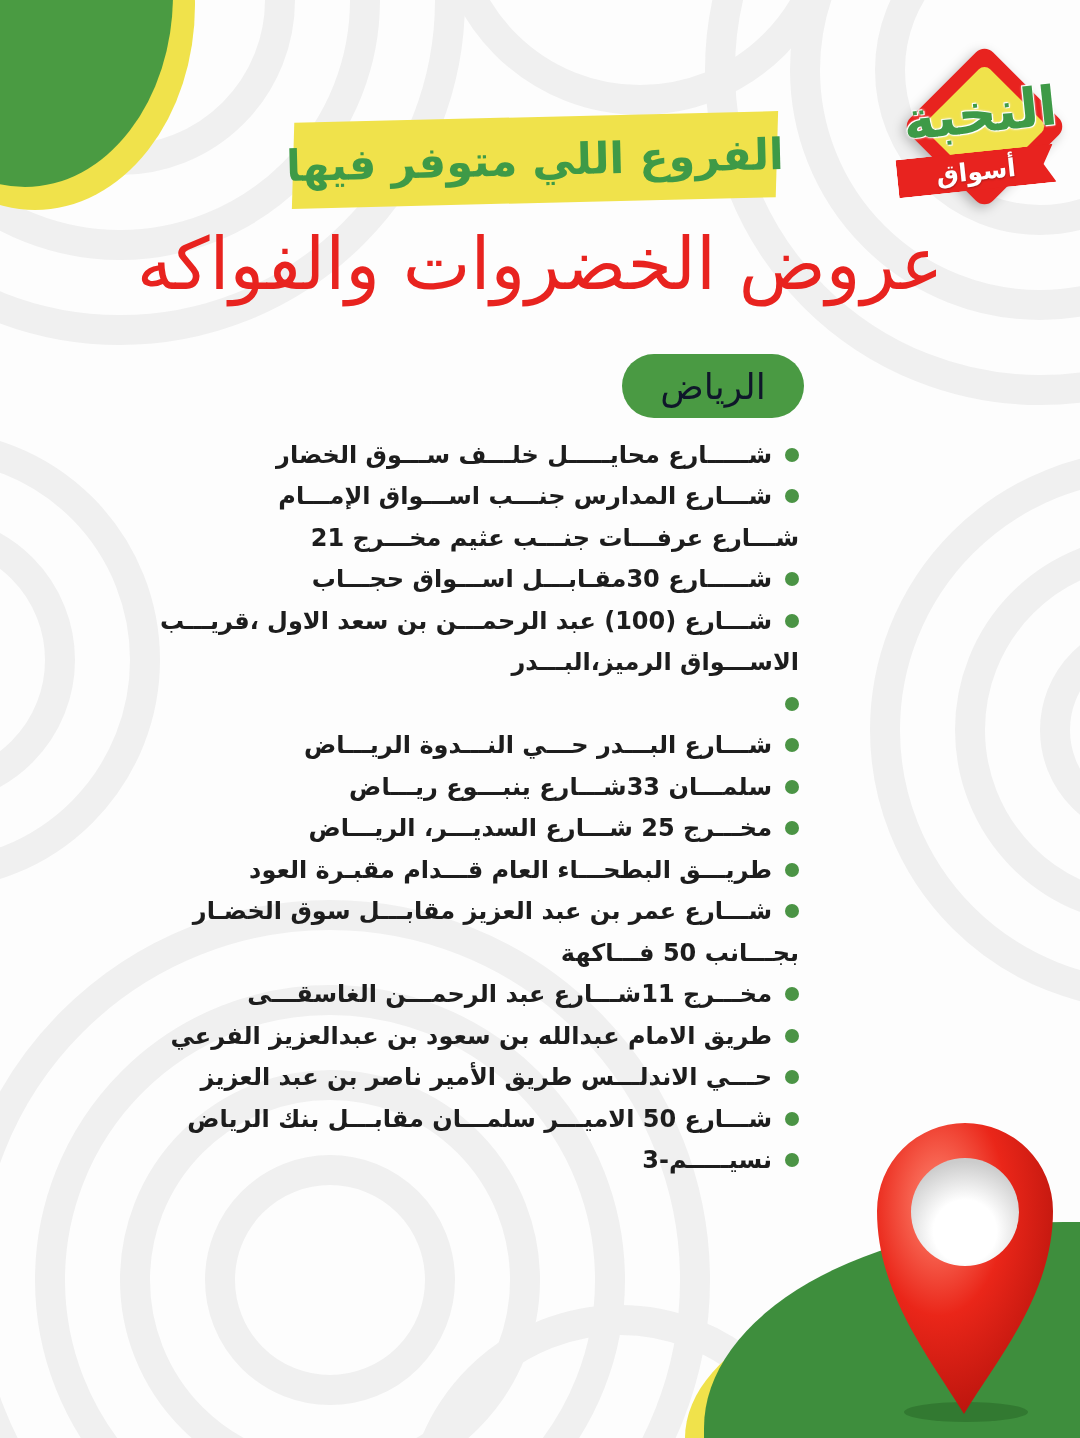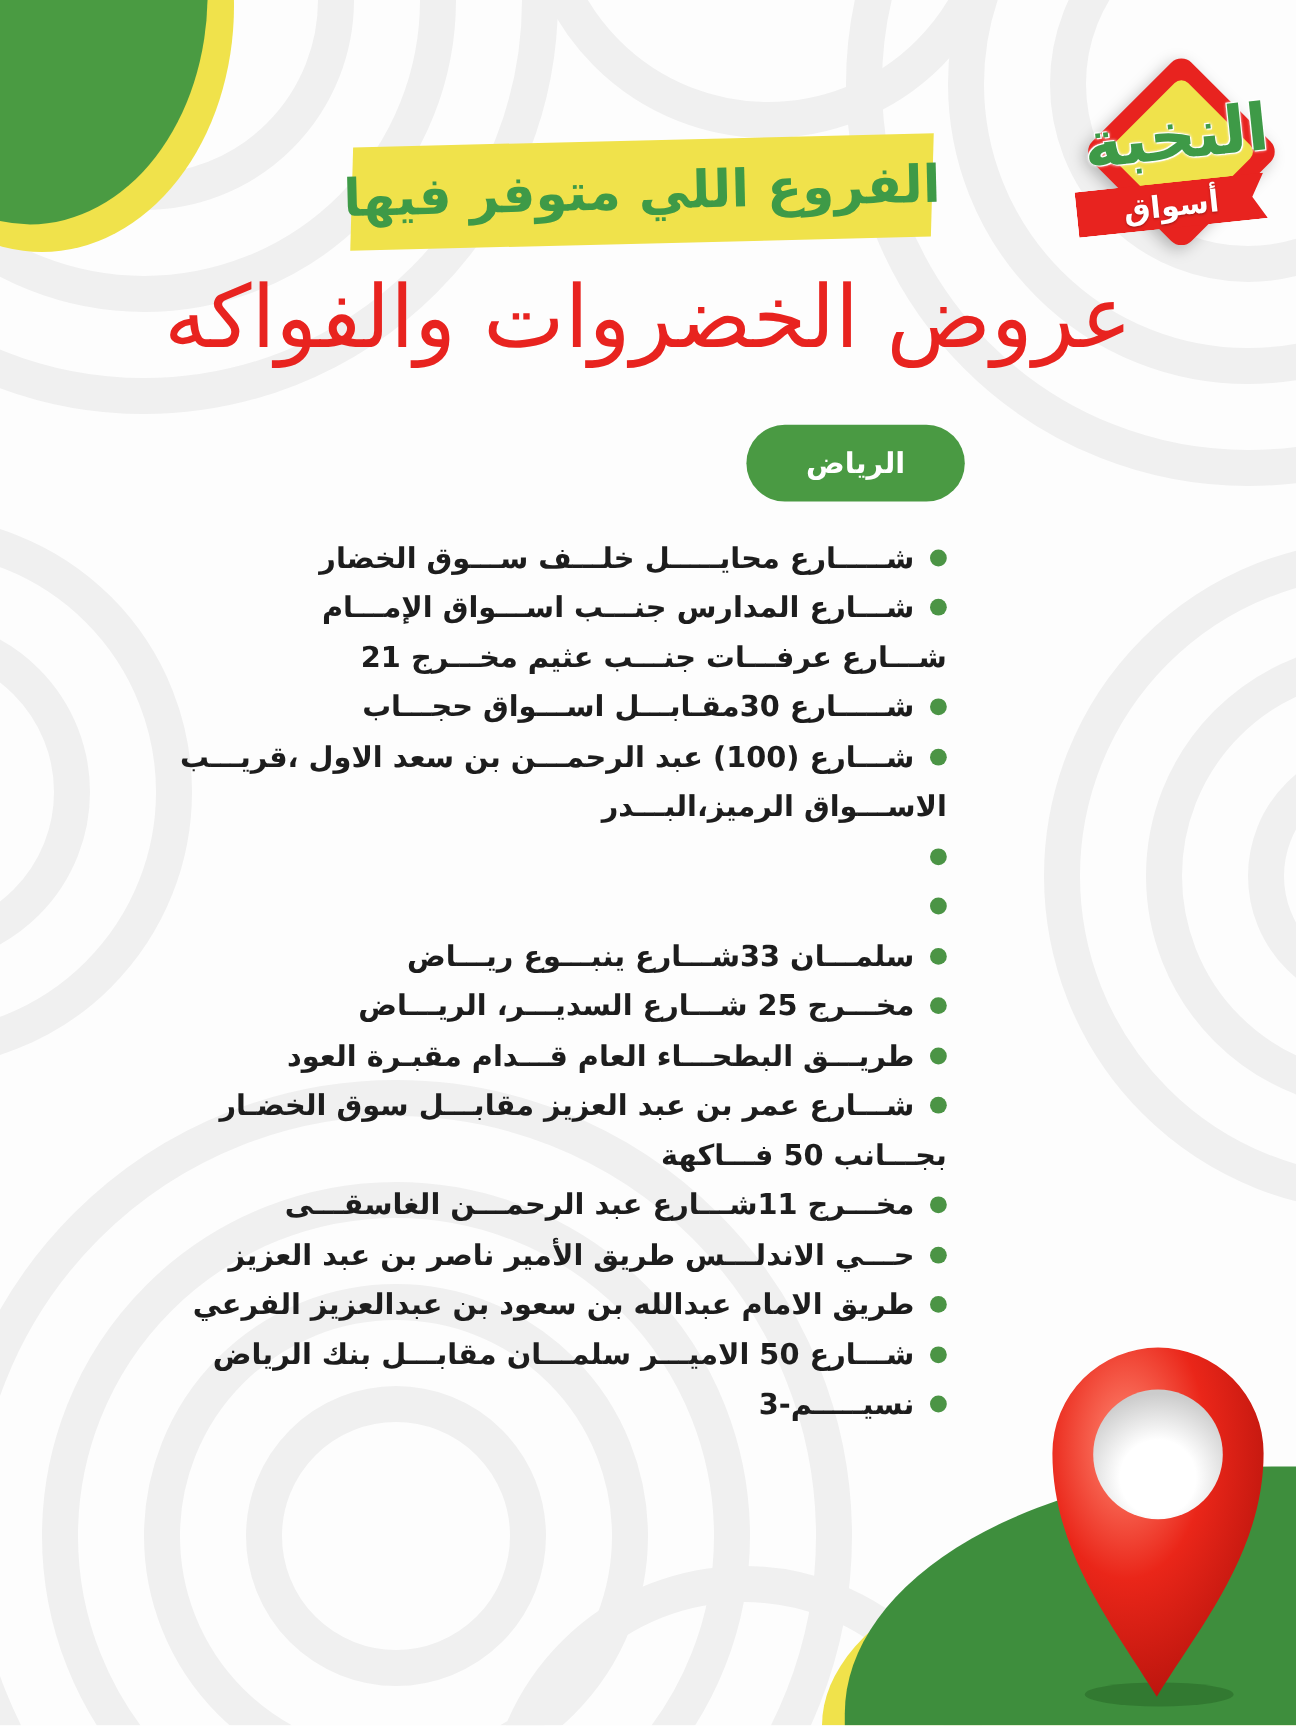--- a/index.html
+++ b/index.html
@@ -71,26 +71,26 @@
     position:absolute;left:10px;top:212px;width:1060px;margin:0;
     text-align:center;font-size:72px;line-height:1.45;
     font-weight:normal;color:var(--brand-red,#e8231f);z-index:2;white-space:nowrap;
   }
 
   
   .city{
     position:absolute;left:622px;top:354px;width:182px;height:64px;
     background:var(--pill-green,#4a9a43);border-radius:34px;
     display:flex;align-items:center;justify-content:center;
-    color:#ffffff;font-size:24px;font-weight:bold;z-index:2;
+    color:#0f172a;font-size:36px;font-weight:normal;z-index:2;
   }
 
   
   .branches{
-    position:absolute;top:428px;right:275px;width:590px;margin:16px;padding:0;
+    position:absolute;top:428px;right:275px;width:590px;margin:6px;padding:0;
     list-style:none;z-index:2;
   }
   .branches li{
     display:flex;align-items:center;height:41.5px;
     direction:rtl;justify-content:flex-start;gap:13px;
     font-size:24px;font-weight:bold;color:var(--text-dark,#1d1d1d);
     white-space:nowrap;
   }
   .branches .bullet{
     flex:none;width:14px;height:14px;border-radius:50%;
@@ -189,20 +189,21 @@
 
       <span class="line-text">الاســـواق الرميز،البـــدر</span>
     </li>
 
     <li>
       <span class="bullet"></span>
     </li>
 
     <li>
       <span class="bullet"></span>
+      <span class="line-text">شـــارع البـــدر حـــي النـــدوة الريـــاض</span>
     </li>
 
     <li>
       <span class="bullet"></span>
       <span class="line-text">سلمـــان 33شـــارع ينبـــوع ريـــاض</span>
     </li>
 
     <li>
       <span class="bullet"></span>
       <span class="line-text">مخـــرج 25 شـــارع السديـــر، الريـــاض</span>
@@ -224,26 +225,26 @@
       <span class="line-text">بجـــانب 50 فـــاكهة</span>
     </li>
 
     <li>
       <span class="bullet"></span>
       <span class="line-text">مخـــرج 11شـــارع عبد الرحمـــن الغاسقـــى</span>
     </li>
 
     <li>
       <span class="bullet"></span>
+      <span class="line-text">طريق الامام عبدالله بن سعود بن عبدالعزيز الفرعي</span>
+    </li>
+
+    <li>
+      <span class="bullet"></span>
       <span class="line-text">حـــي الاندلـــس طريق الأمير ناصر بن عبد العزيز</span>
-    </li>
-
-    <li>
-      <span class="bullet"></span>
-      <span class="line-text">طريق الامام عبدالله بن سعود بن عبدالعزيز الفرعي</span>
     </li>
 
     <li>
       <span class="bullet"></span>
       <span class="line-text">شـــارع 50 الاميـــر سلمـــان مقابـــل بنك الرياض</span>
     </li>
 
     <li>
       <span class="bullet"></span>
       <span class="line-text">نسيـــــم-3</span>

